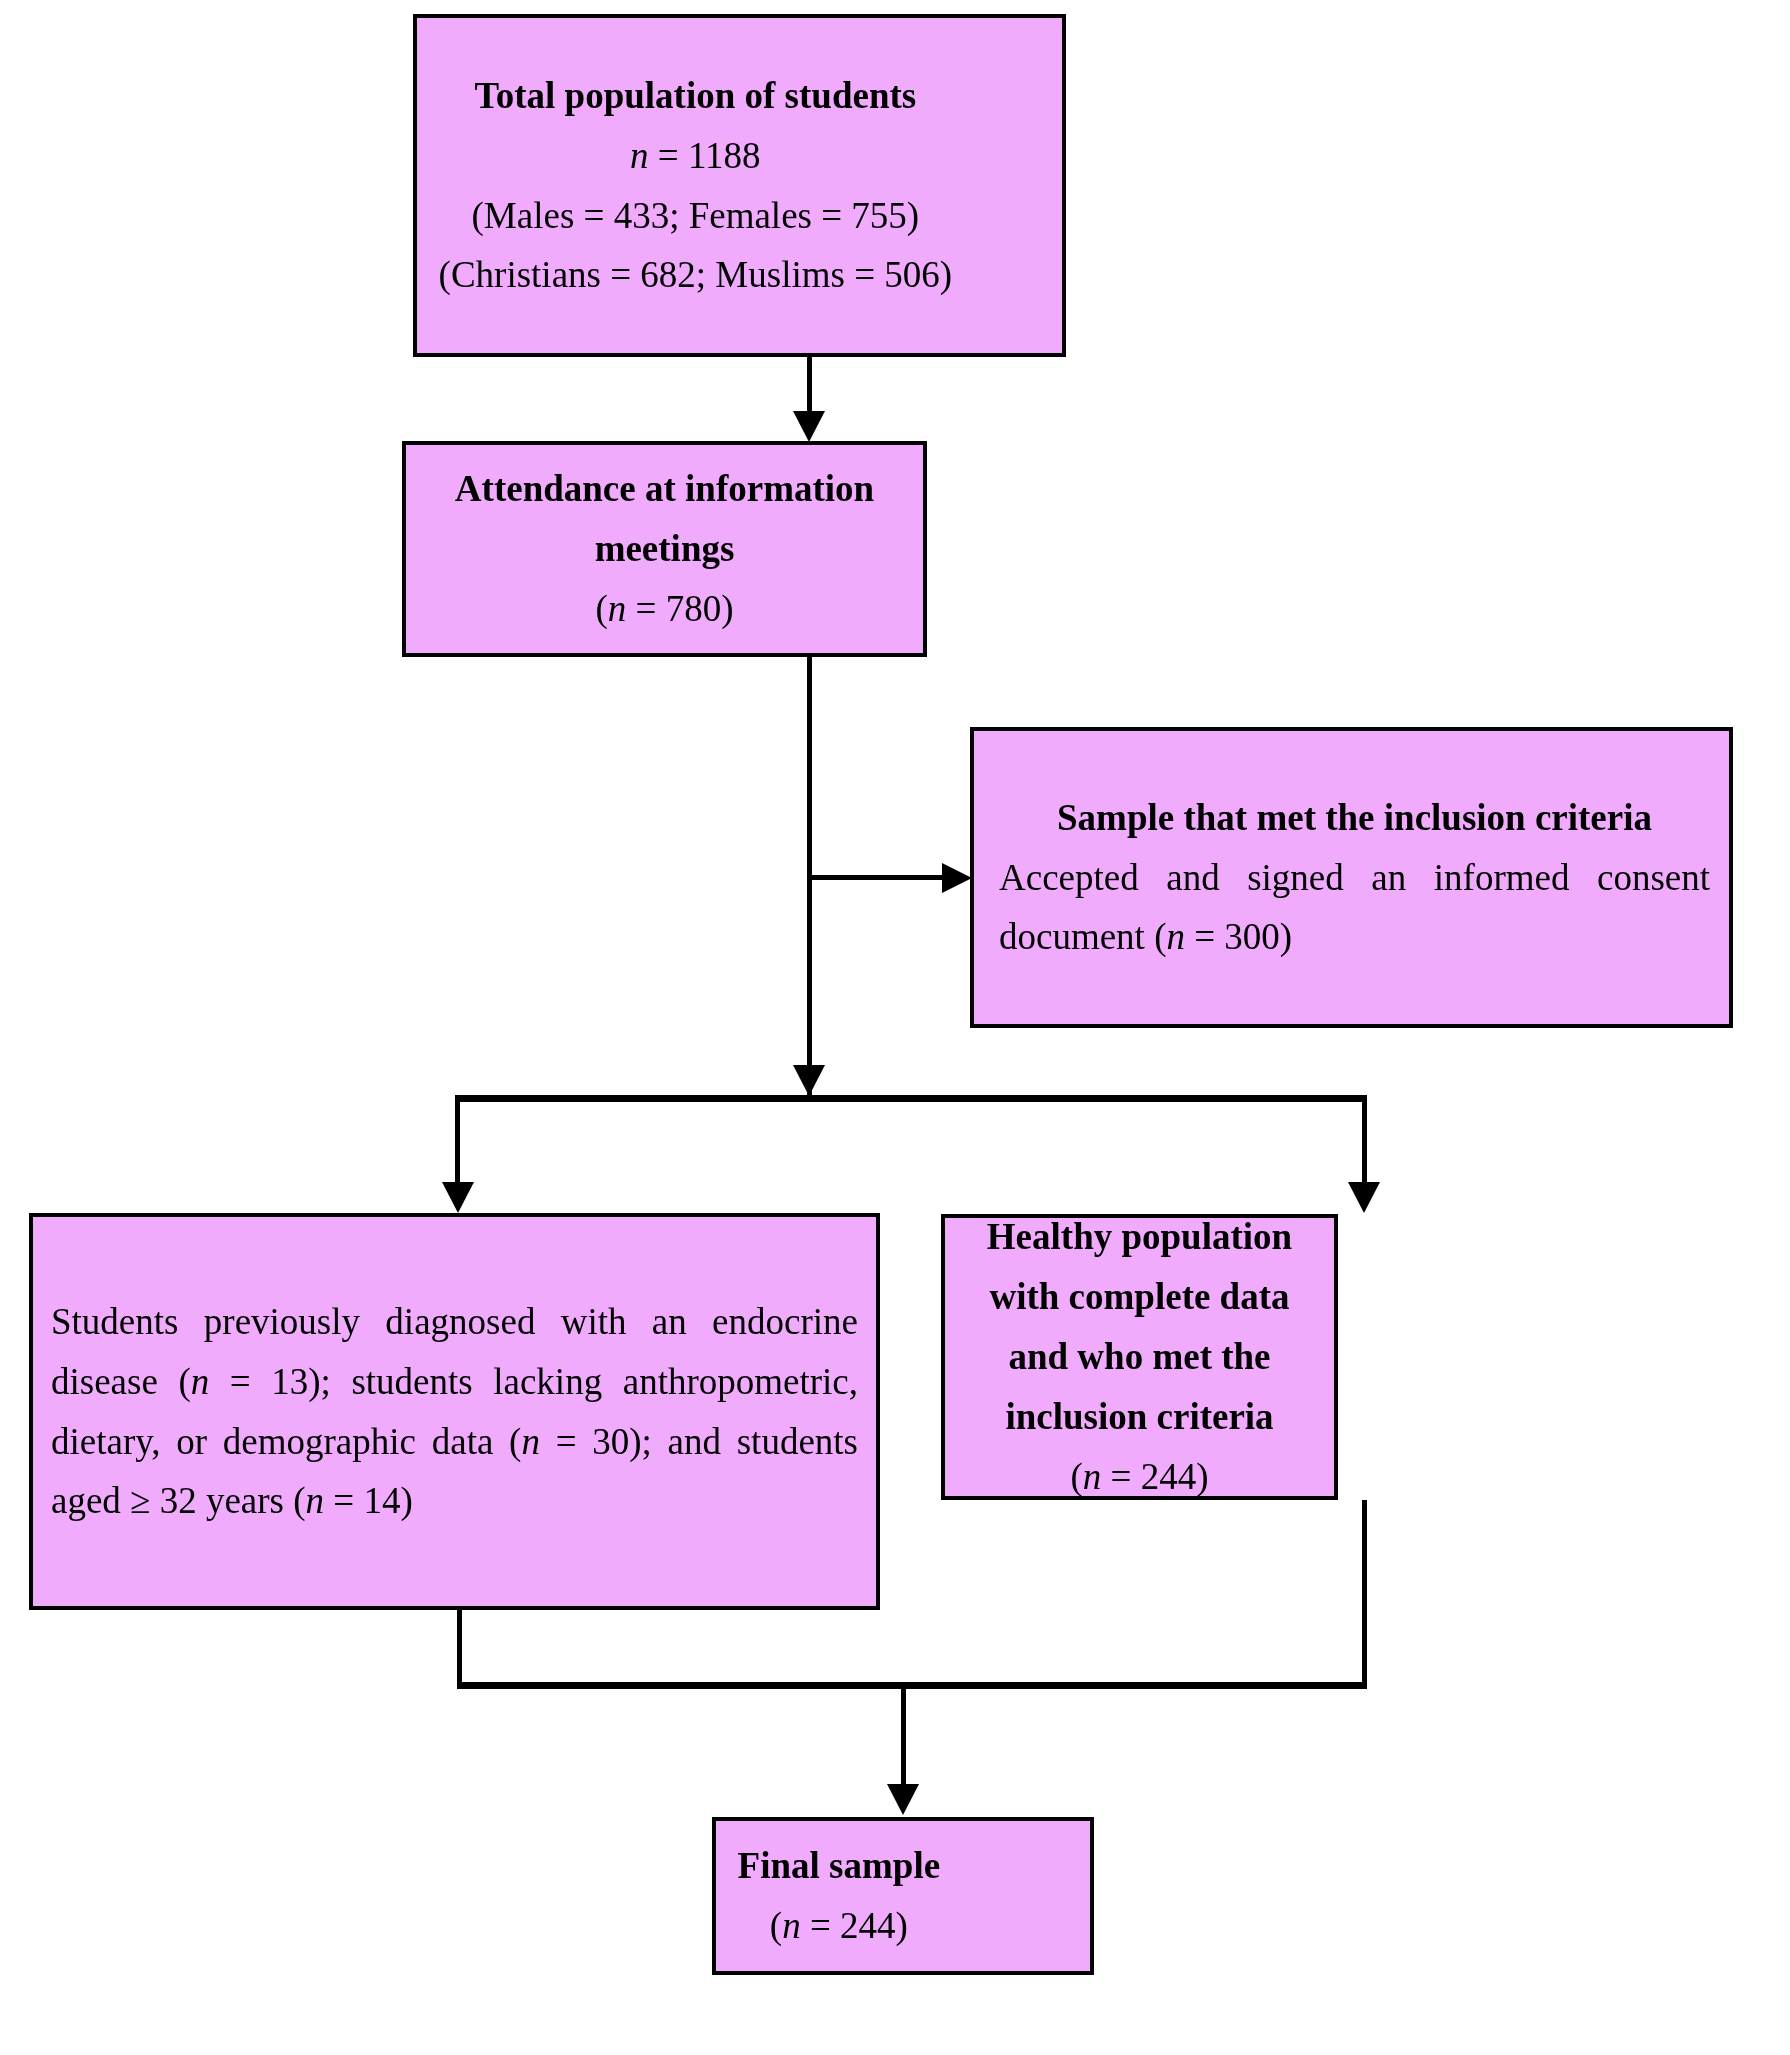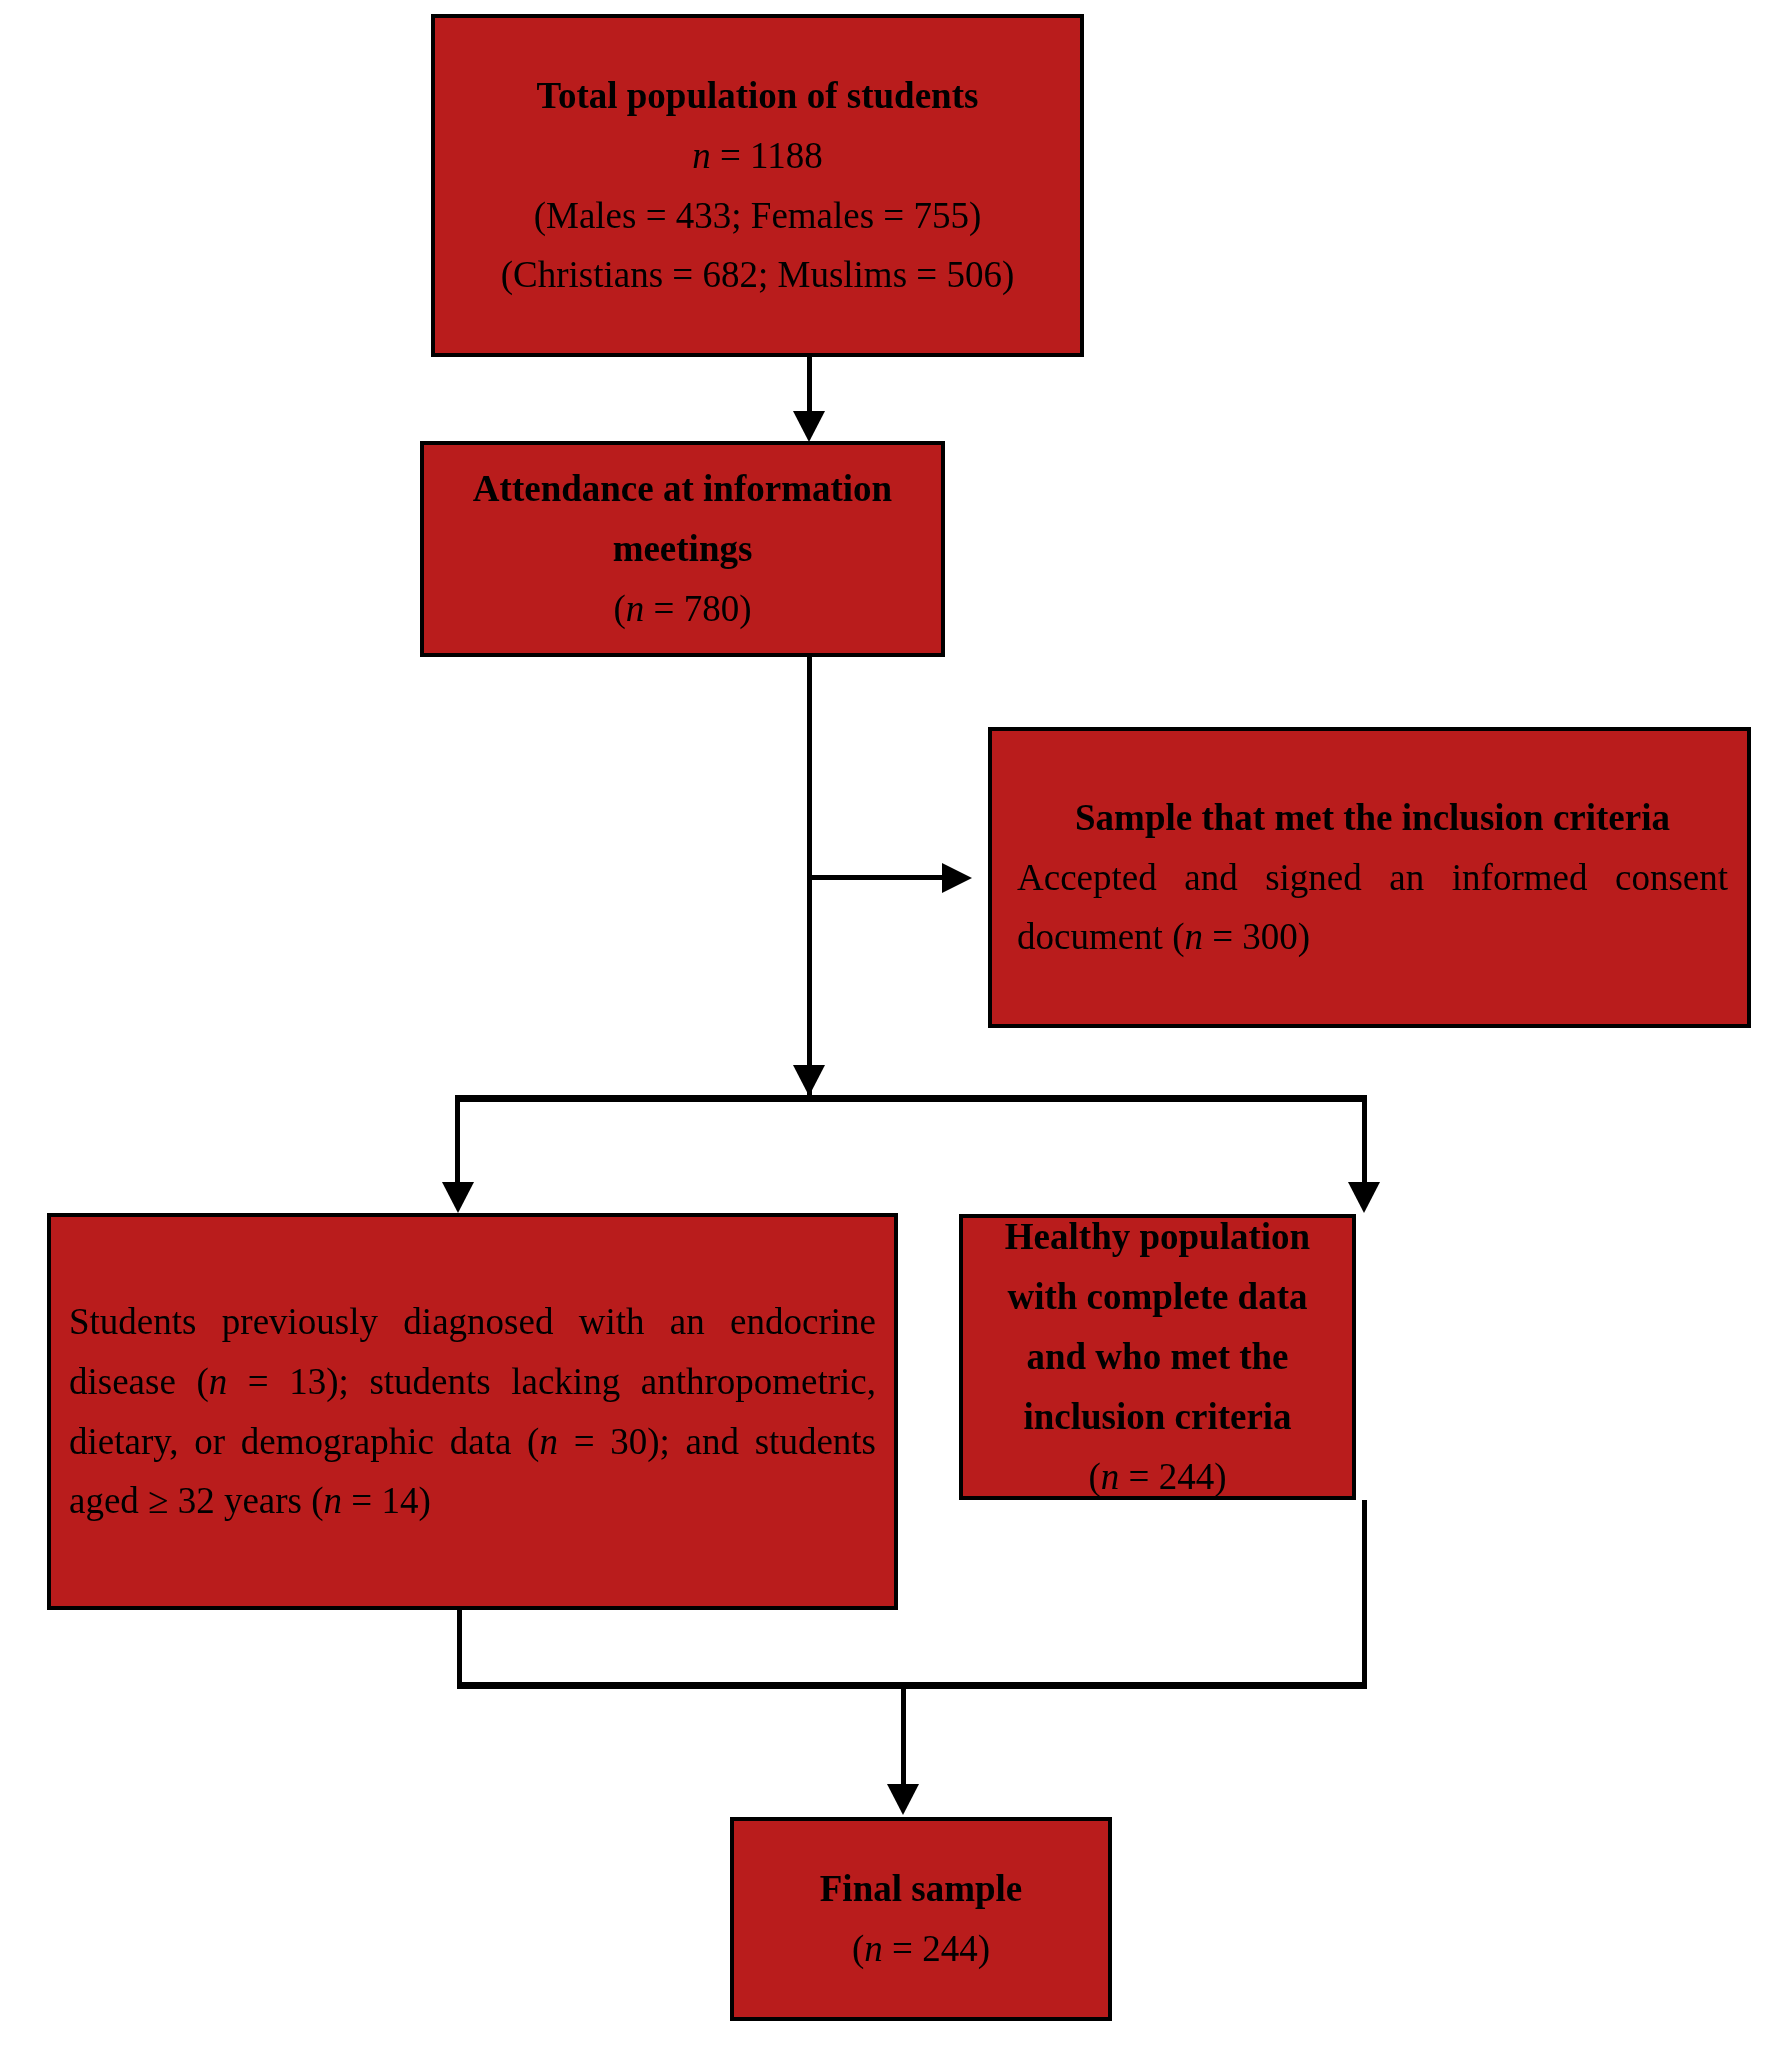--- a/index.html
+++ b/index.html
@@ -15,26 +15,25 @@
     position: relative;
     width: 1791px;
     height: 2056px;
     background: #ffffff;
     overflow: hidden;
   }
   .node {
     position: absolute;
     box-sizing: border-box;
     border: 4.2px solid #000000;
-    background: #b91c1c;
+    background: #f0abfc;
     display: flex;
     flex-direction: column;
     justify-content: center;
-    align-items: center;
-    margin-left: 18px;
+    align-items: flex-start;
   }
   .node-inner {
     padding: 0 21.6px;
   }
   .line {
     font-size: 37px;
     line-height: 1.62;
     text-align: center;
     white-space: normal;
   }
@@ -44,21 +43,21 @@
     text-align-last: left;
   }
   .italic { font-style: italic; }
 
   
   #node-total-population { left: 413px;  top: 14px;   width: 653px; height: 343px; }
   #node-attendance       { left: 402px;  top: 441px;  width: 525px; height: 216px; }
   #node-inclusion        { left: 970px; top: 727px; width: 763px; height: 301px; }
   #node-excluded         { left: 29px;   top: 1213px; width: 851px; height: 397px; }
   #node-healthy          { left: 941px; top: 1214px; width: 397px;  height: 286px; }
-  #node-final-sample     { left: 712px; top: 1817px; width: 382px;  height: 204px; }
+  #node-final-sample     { left: 712px; top: 1817px; width: 382px;  height: 158px; }
 
   #node-inclusion .node-inner { padding: 0 19px 0 25px; }
   #node-excluded  .node-inner { padding: 0 18px; }
 
   
   .conn-v {
     position: absolute;
     width: 5.2px;
     background: #000000;
   }

